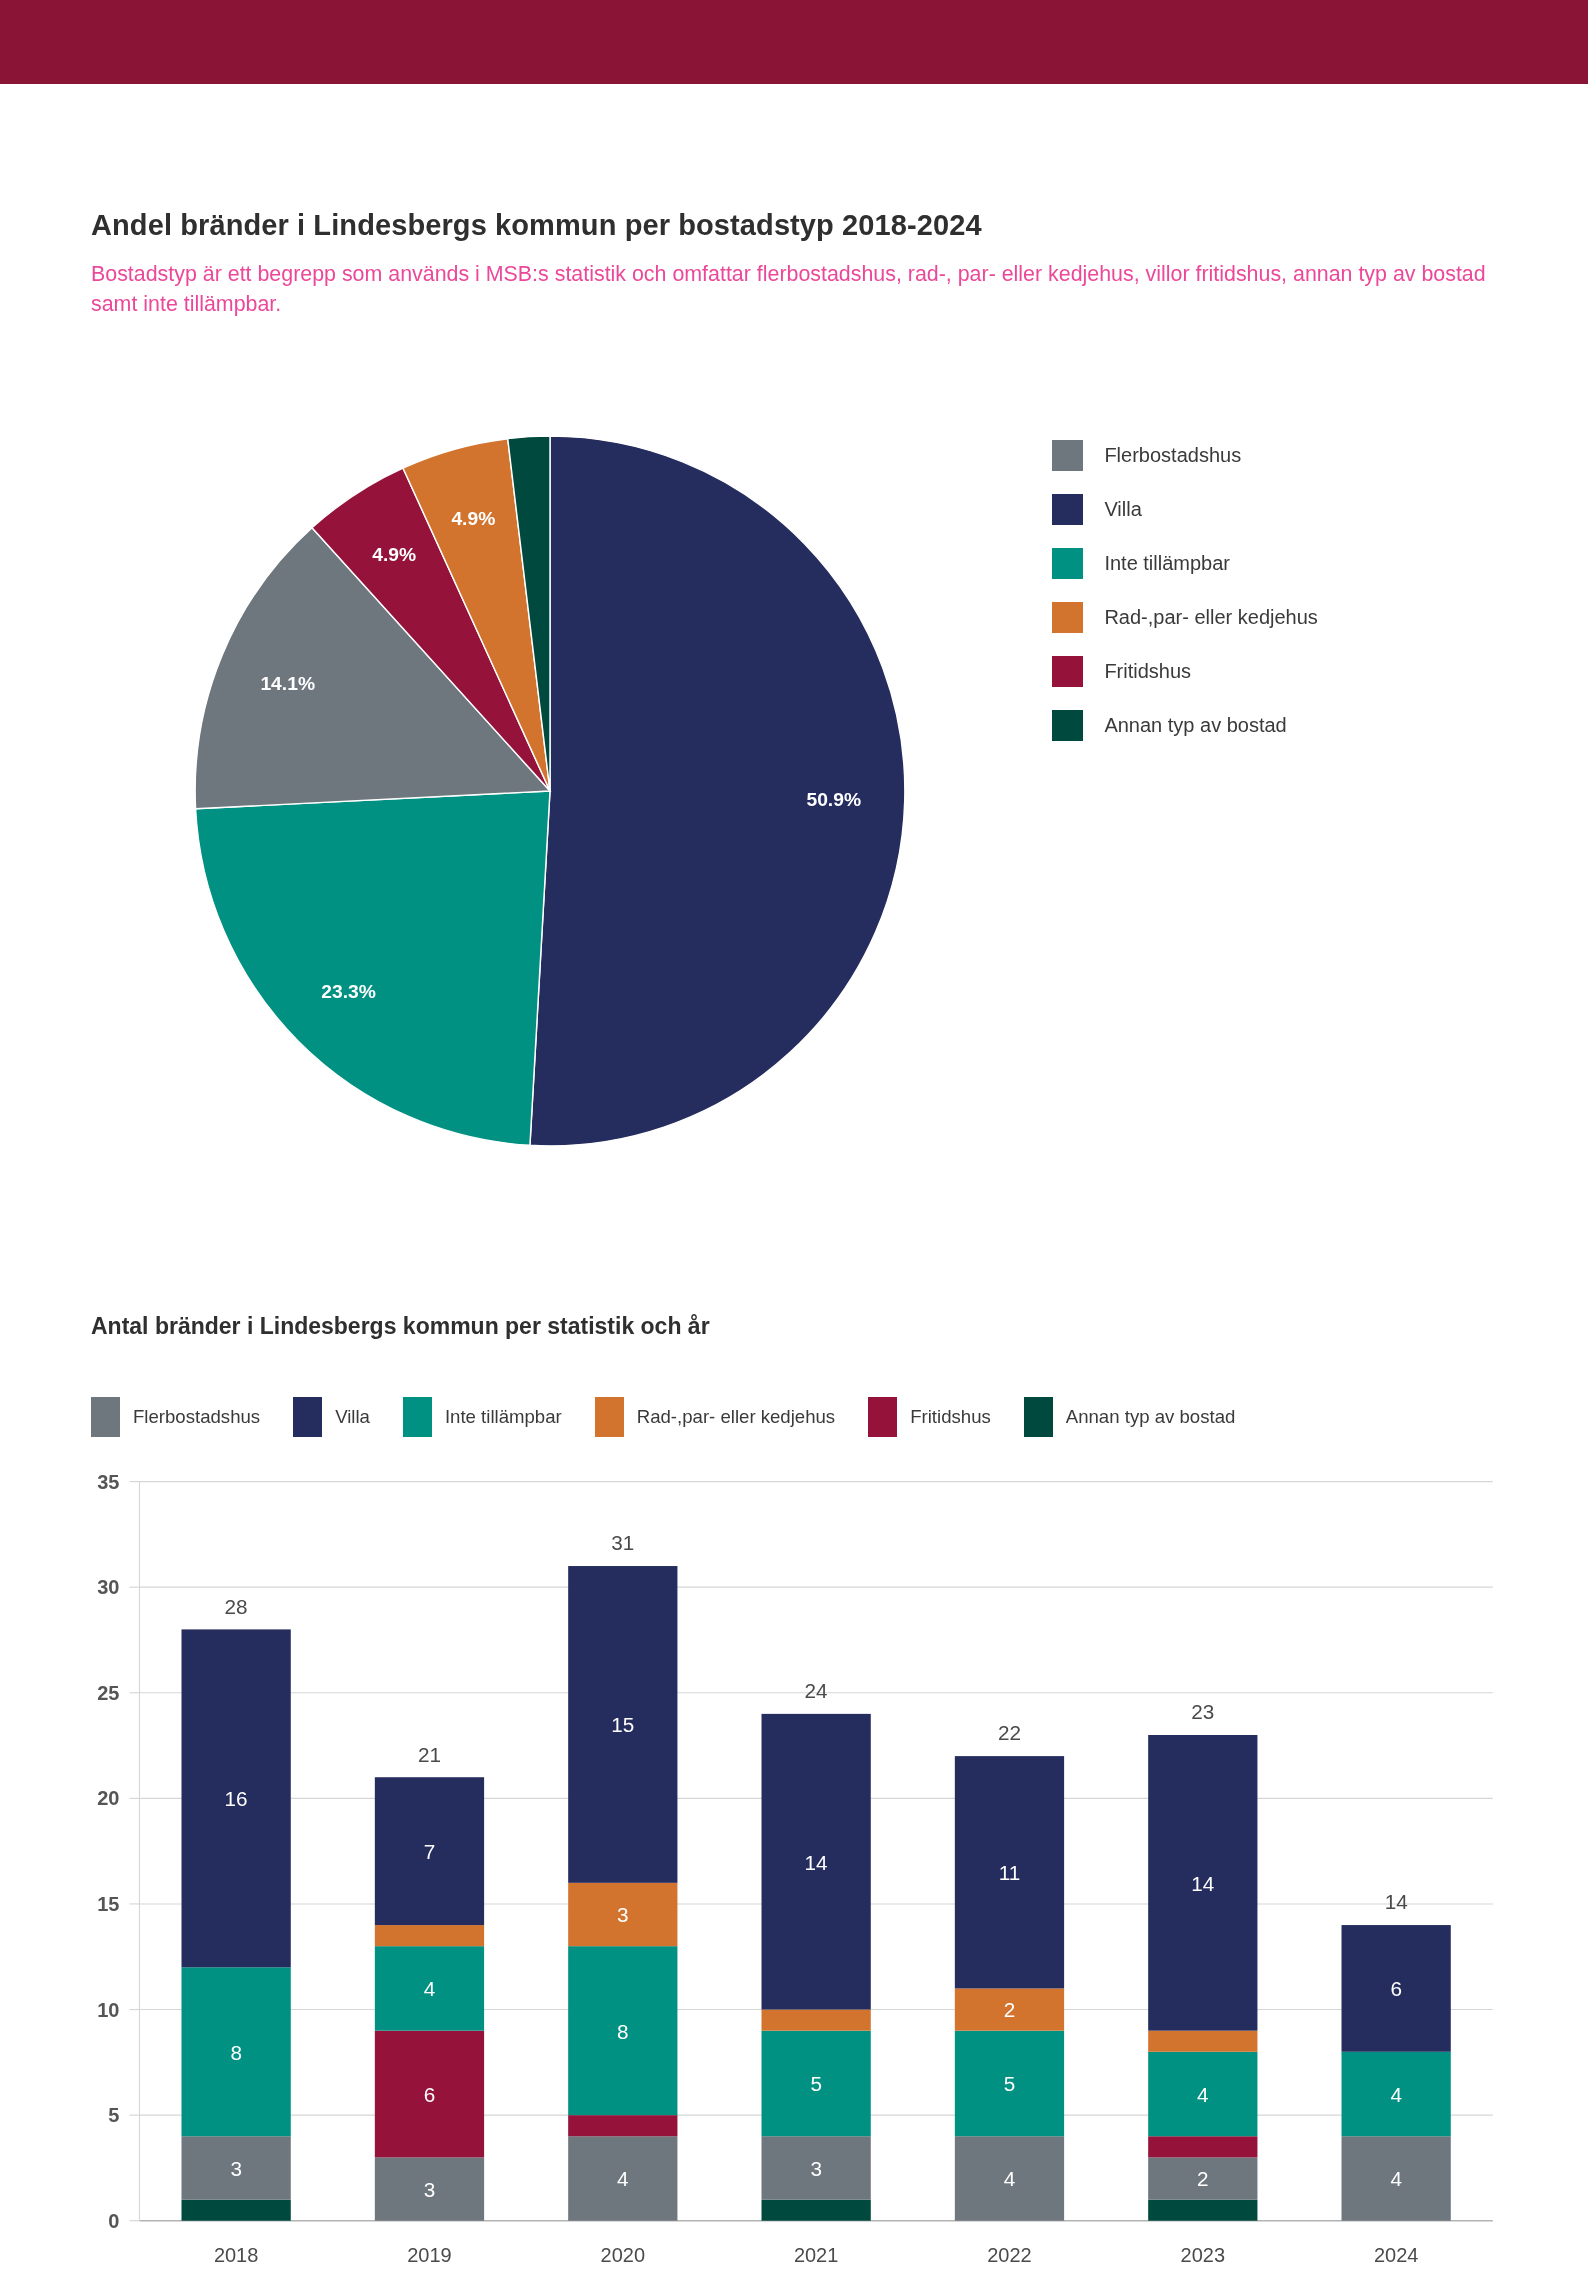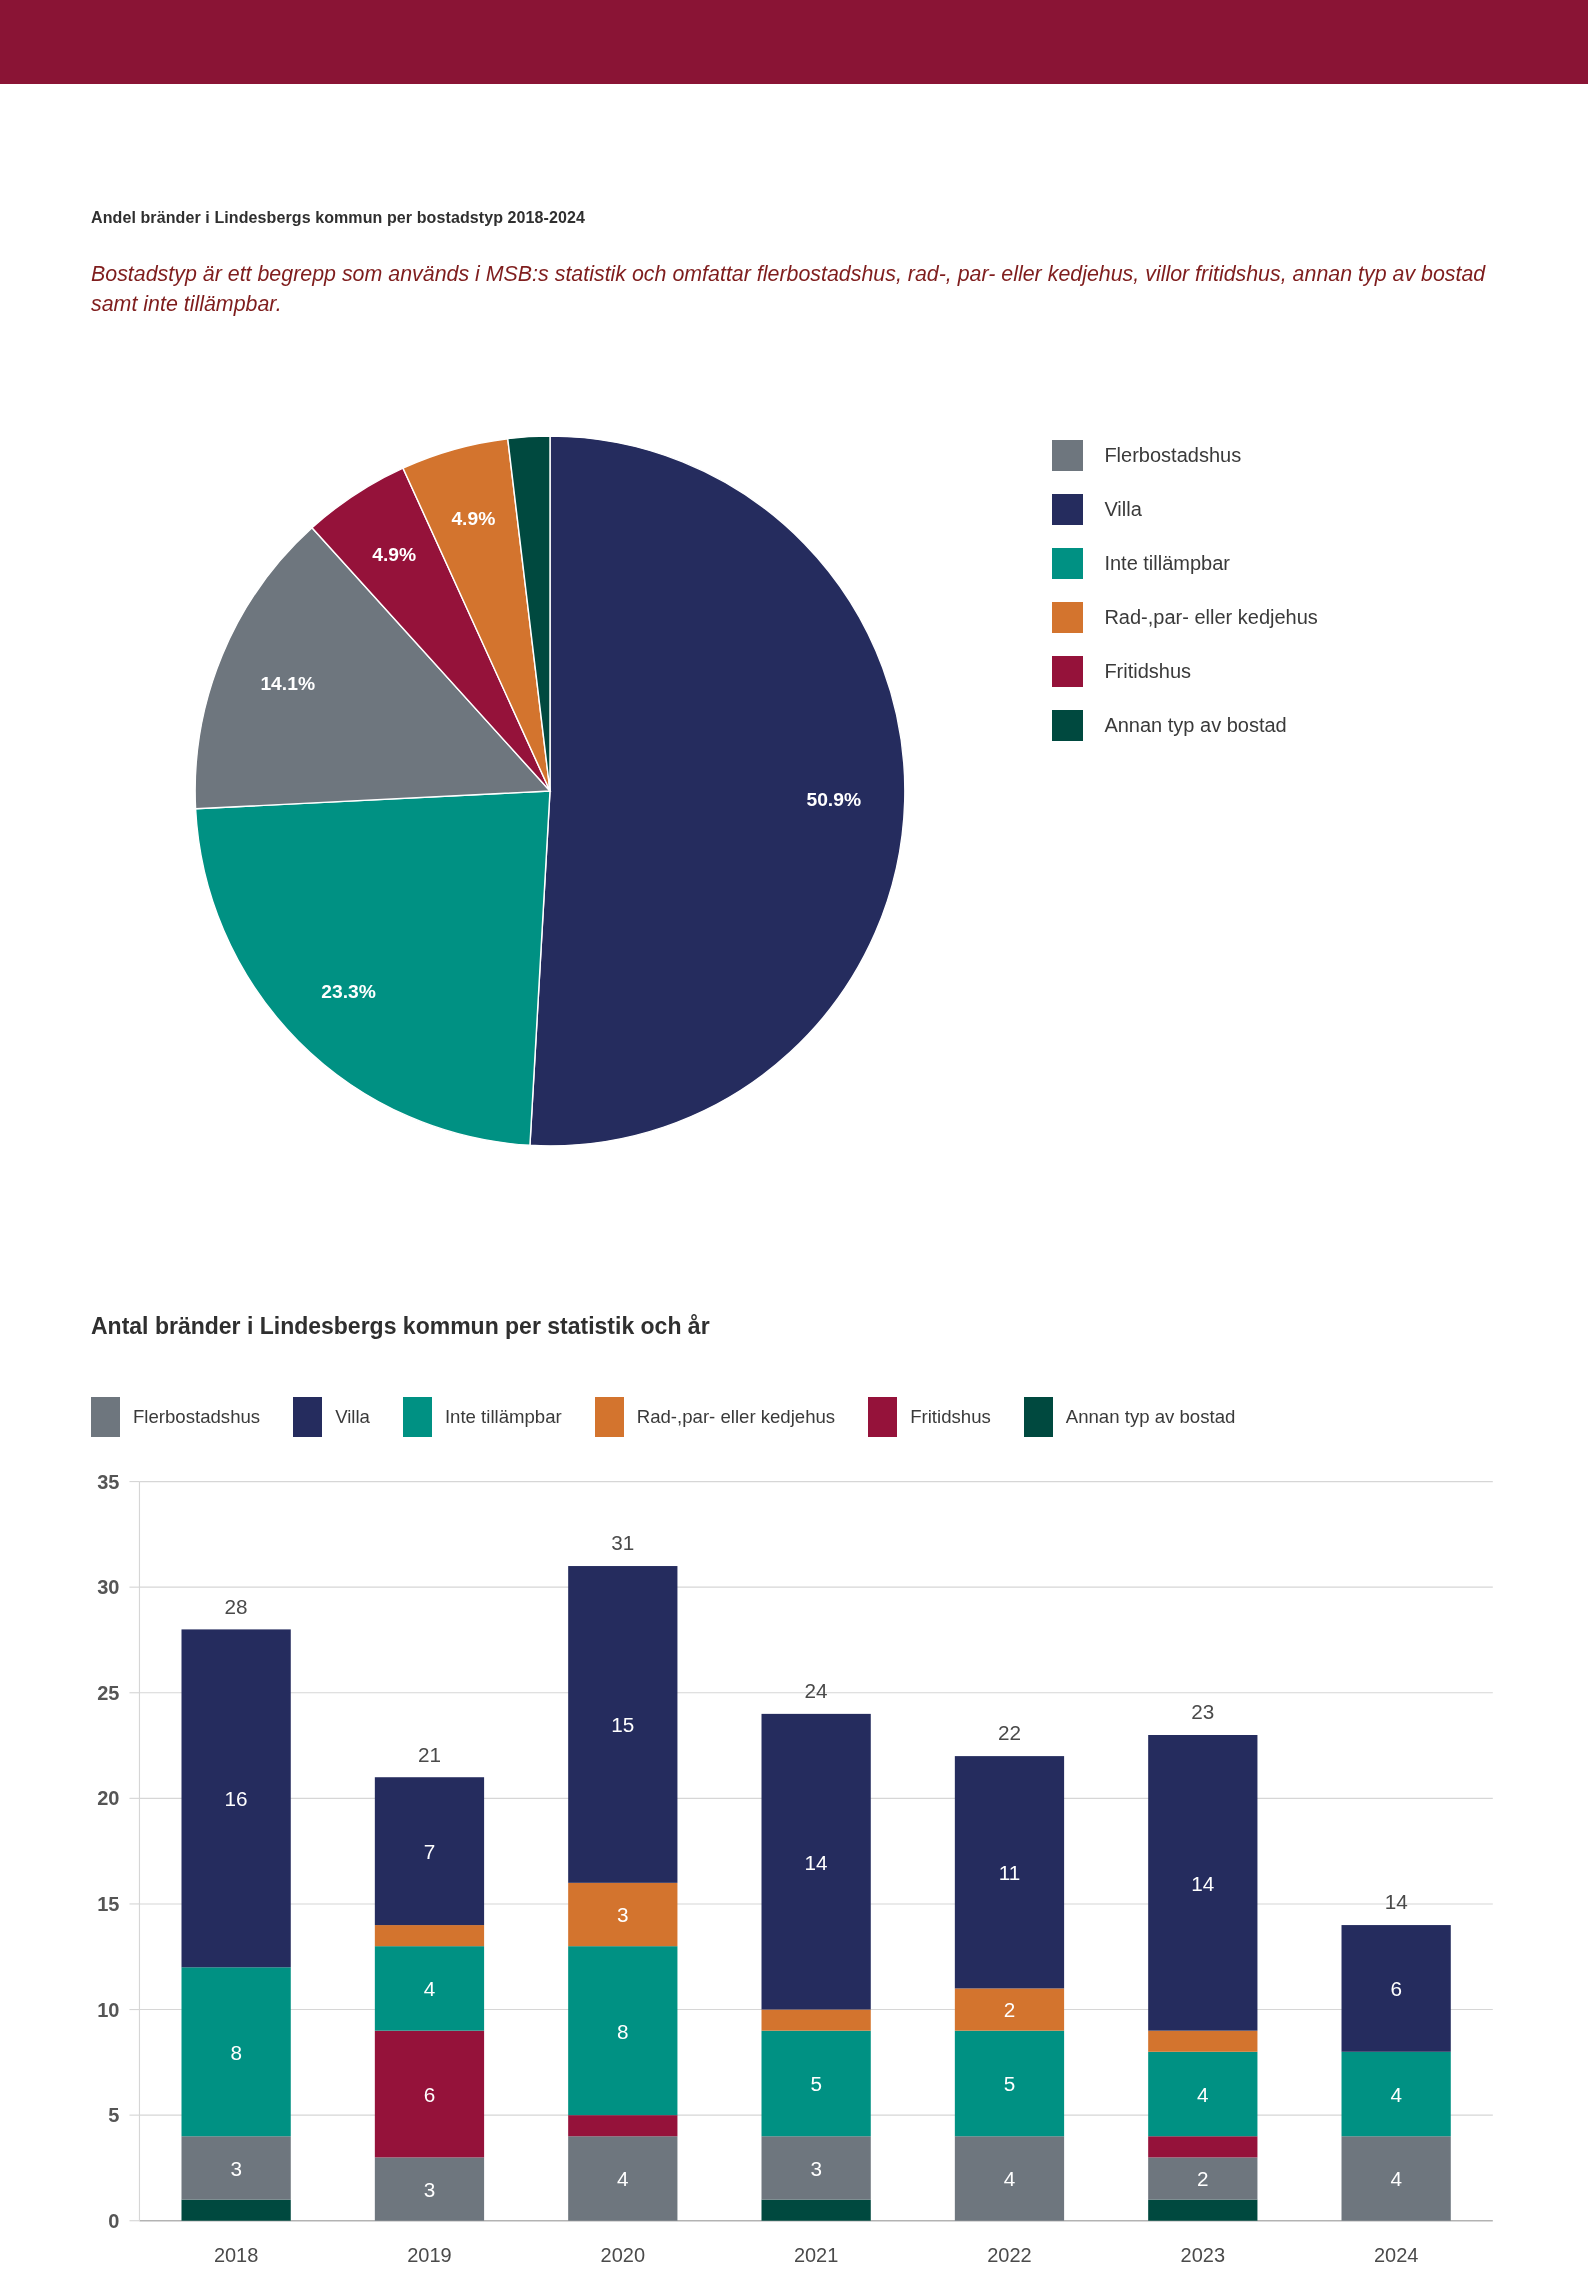--- a/index.html
+++ b/index.html
@@ -21,35 +21,34 @@
     background: #8A1435;
   }
 
   
   .content { padding: 0 0 0 0; position: relative; }
 
   .pie-section-title {
     position: absolute;
     left: 91px;
     top: 125px;
-    font-size: 16px;
+    font-size: 29px;
     font-weight: bold;
     color: #2f2f2f;
     letter-spacing: 0.1px;
   }
   .pie-section-desc {
     position: absolute;
     left: 91px;
     top: 175px;
     width: 1407px;
     font-size: 21.4px;
     line-height: 1.42;
-    color: #7f1d1d;
+    color: #ec4899;
     font-weight: normal;
-    font-style: italic;
   }
 
   
   .pie-wrap {
     position: absolute;
     left: 193px;
     top: 350px;
     width: 714px;
     height: 714px;
   }

